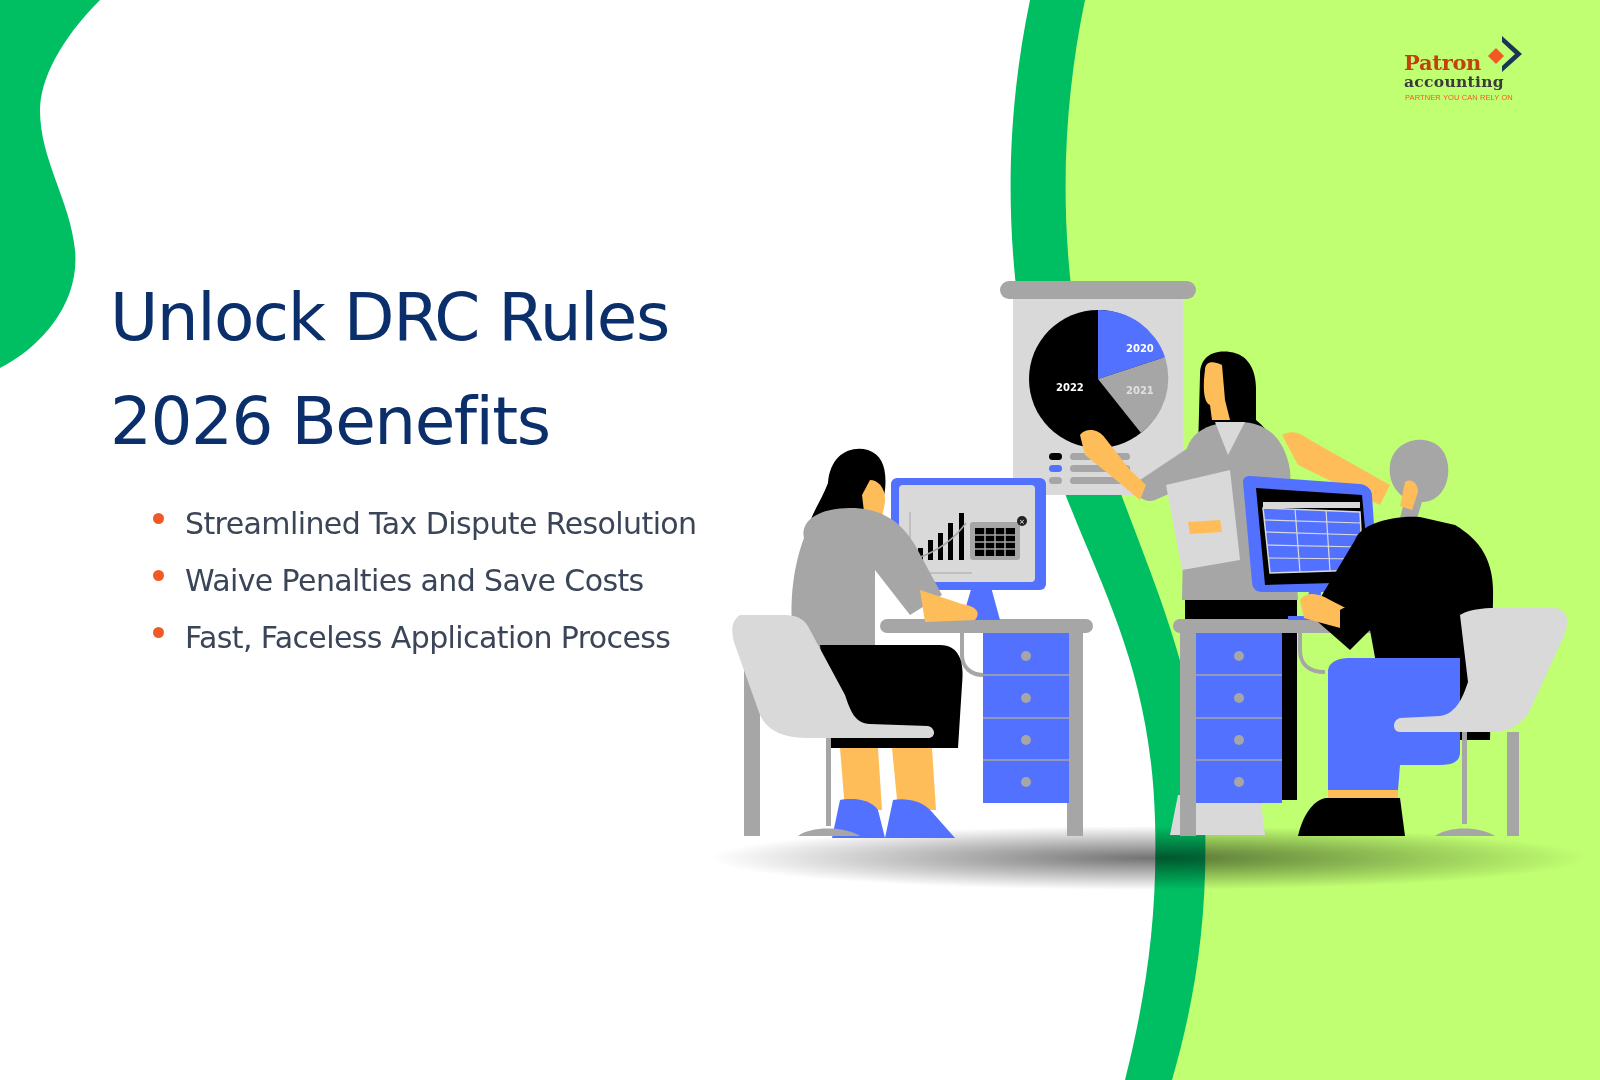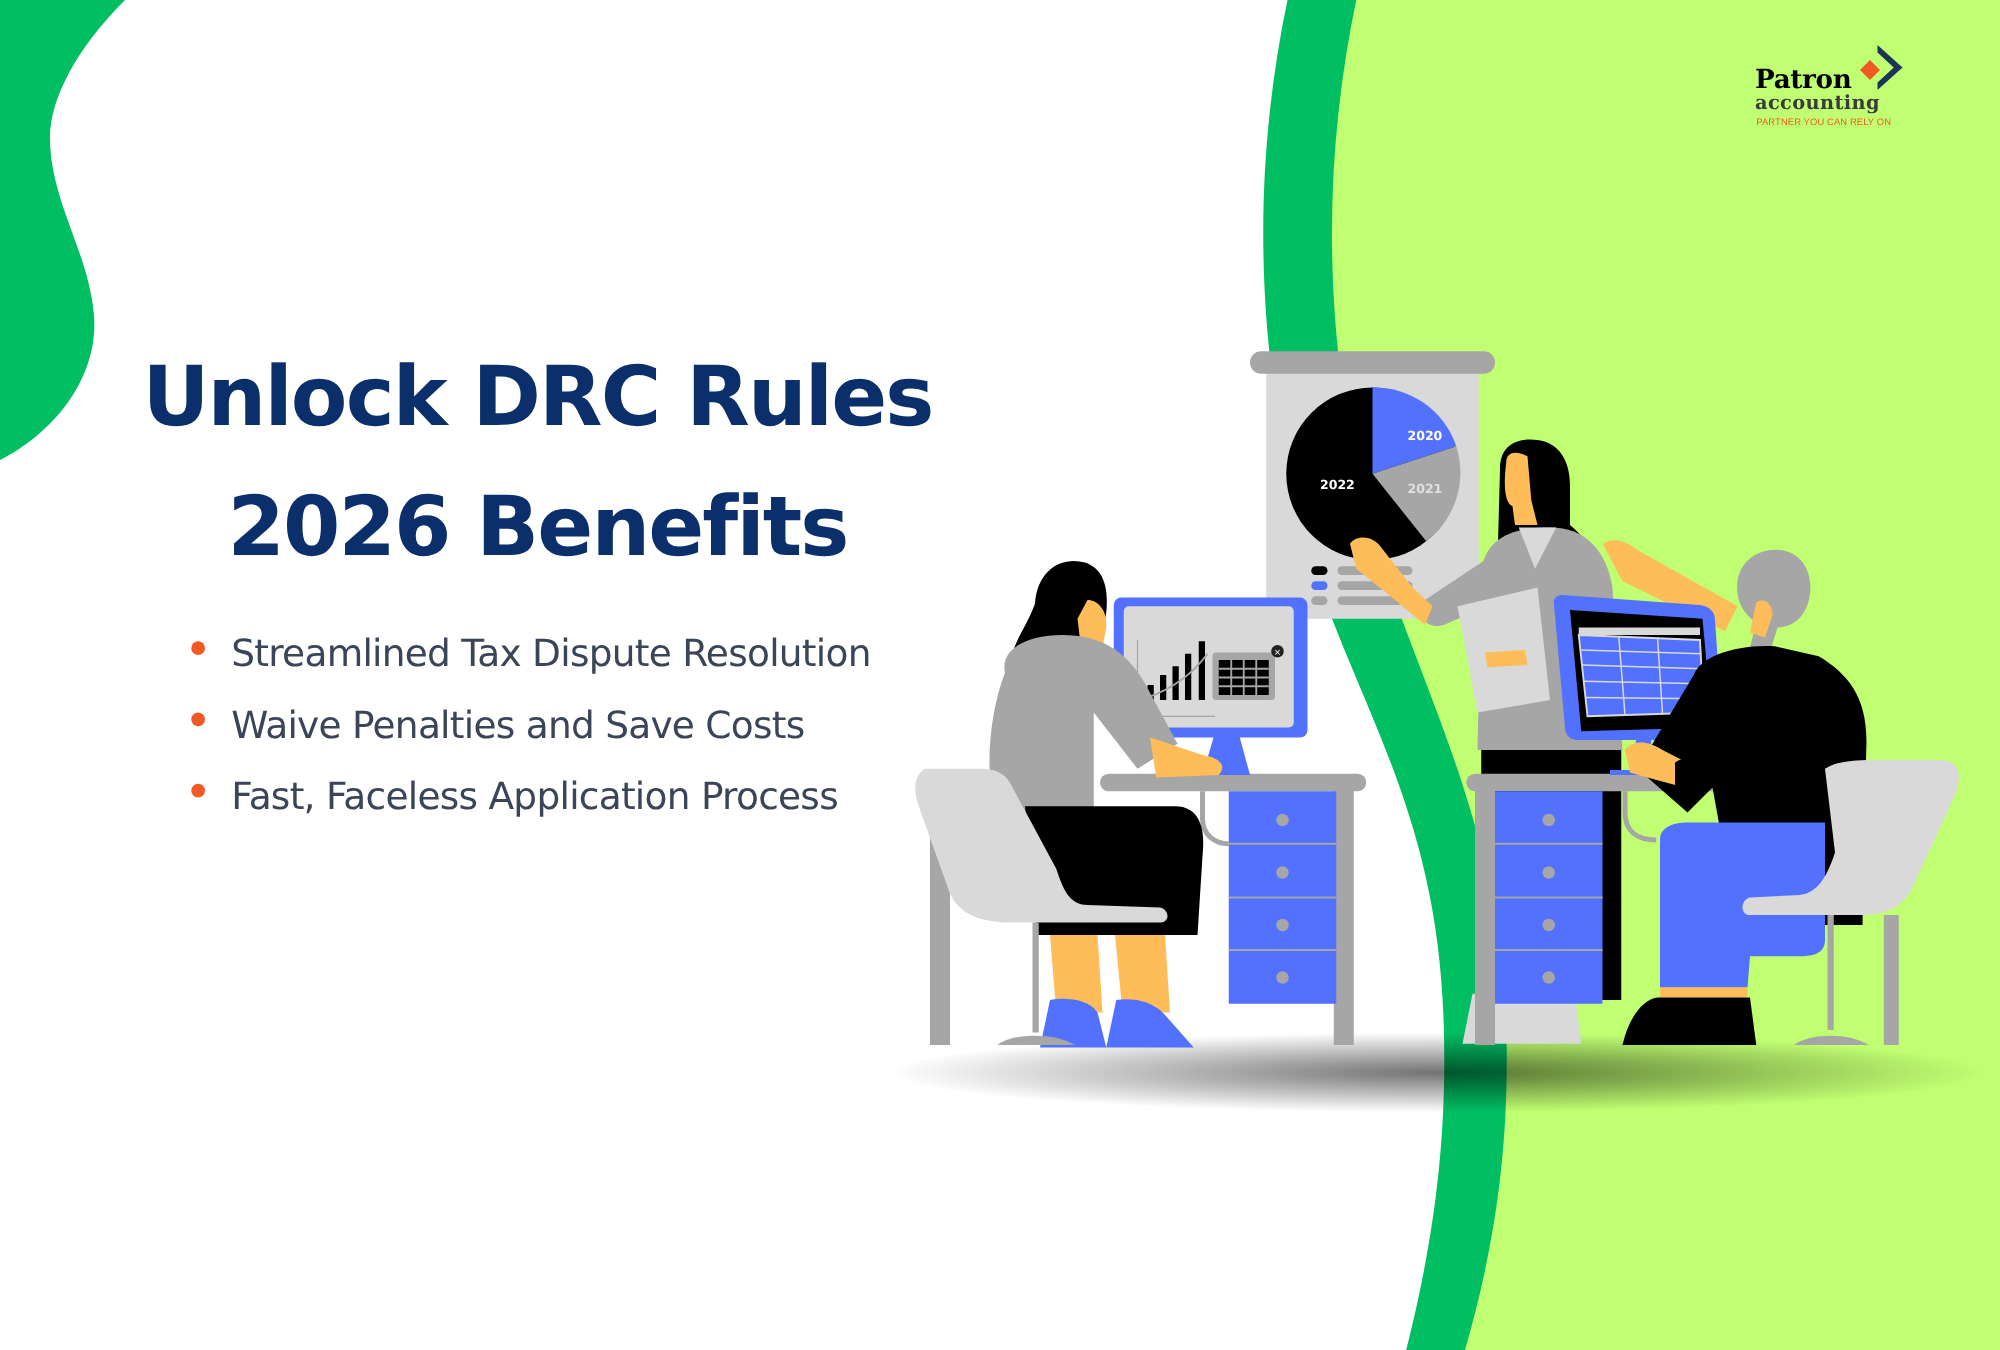--- a/index.html
+++ b/index.html
@@ -8,41 +8,40 @@
     background: #ffffff;
     font-family: "Liberation Sans", "DejaVu Sans", sans-serif;
   }
   .bg-svg { position: absolute; left: 0; top: 0; width: 1600px; height: 1080px; }
   .logo {
     position: absolute; left: 1404px; top: 36px; width: 130px; height: 70px;
   }
   .logo-word1 {
     position: absolute; left: 0; top: 14px;
     font-family: "DejaVu Serif", "Liberation Serif", serif;
-    font-weight: bold; font-size: 21px; color: #000000; letter-spacing: -0.3px;
+    font-weight: bold; font-size: 21px; color: #c2410c; letter-spacing: -0.3px;
   }
   .logo-word2 {
     position: absolute; left: 0; top: 36px;
     font-family: "DejaVu Serif", "Liberation Serif", serif;
     font-weight: bold; font-size: 15.5px; color: #3b3b3b; letter-spacing: 0.3px;
   }
   .logo-tag {
     position: absolute; left: 1px; top: 57px;
     font-family: "Liberation Sans", sans-serif;
     font-size: 7.5px; color: #f15a24; white-space: nowrap; letter-spacing: 0.1px; text-align: center;
   }
   .logo-mark { position: absolute; left: 82px; top: 0; width: 40px; height: 36px; }
 
   .title {
     position: absolute; left: 110px; top: 266px; margin: 0;
     font-family: "DejaVu Sans", sans-serif;
-    font-weight: bold; font-size: 66px; line-height: 104px;
+    font-weight: normal; font-size: 66px; line-height: 104px;
     color: #0b2f6b; letter-spacing: -1.5px;
     width: 640px;
-    text-align: center;
   }
   .bullets {
     position: absolute; left: 150px; top: 495px; margin: 0; padding: 0;
     list-style: none; width: 560px;
   }
   .bullets li {
     position: relative; padding-left: 35px;
     font-family: "DejaVu Sans", sans-serif;
     font-size: 30px; line-height: 57px; font-weight: 500;
     color: #3b4558; letter-spacing: -0.6px;

